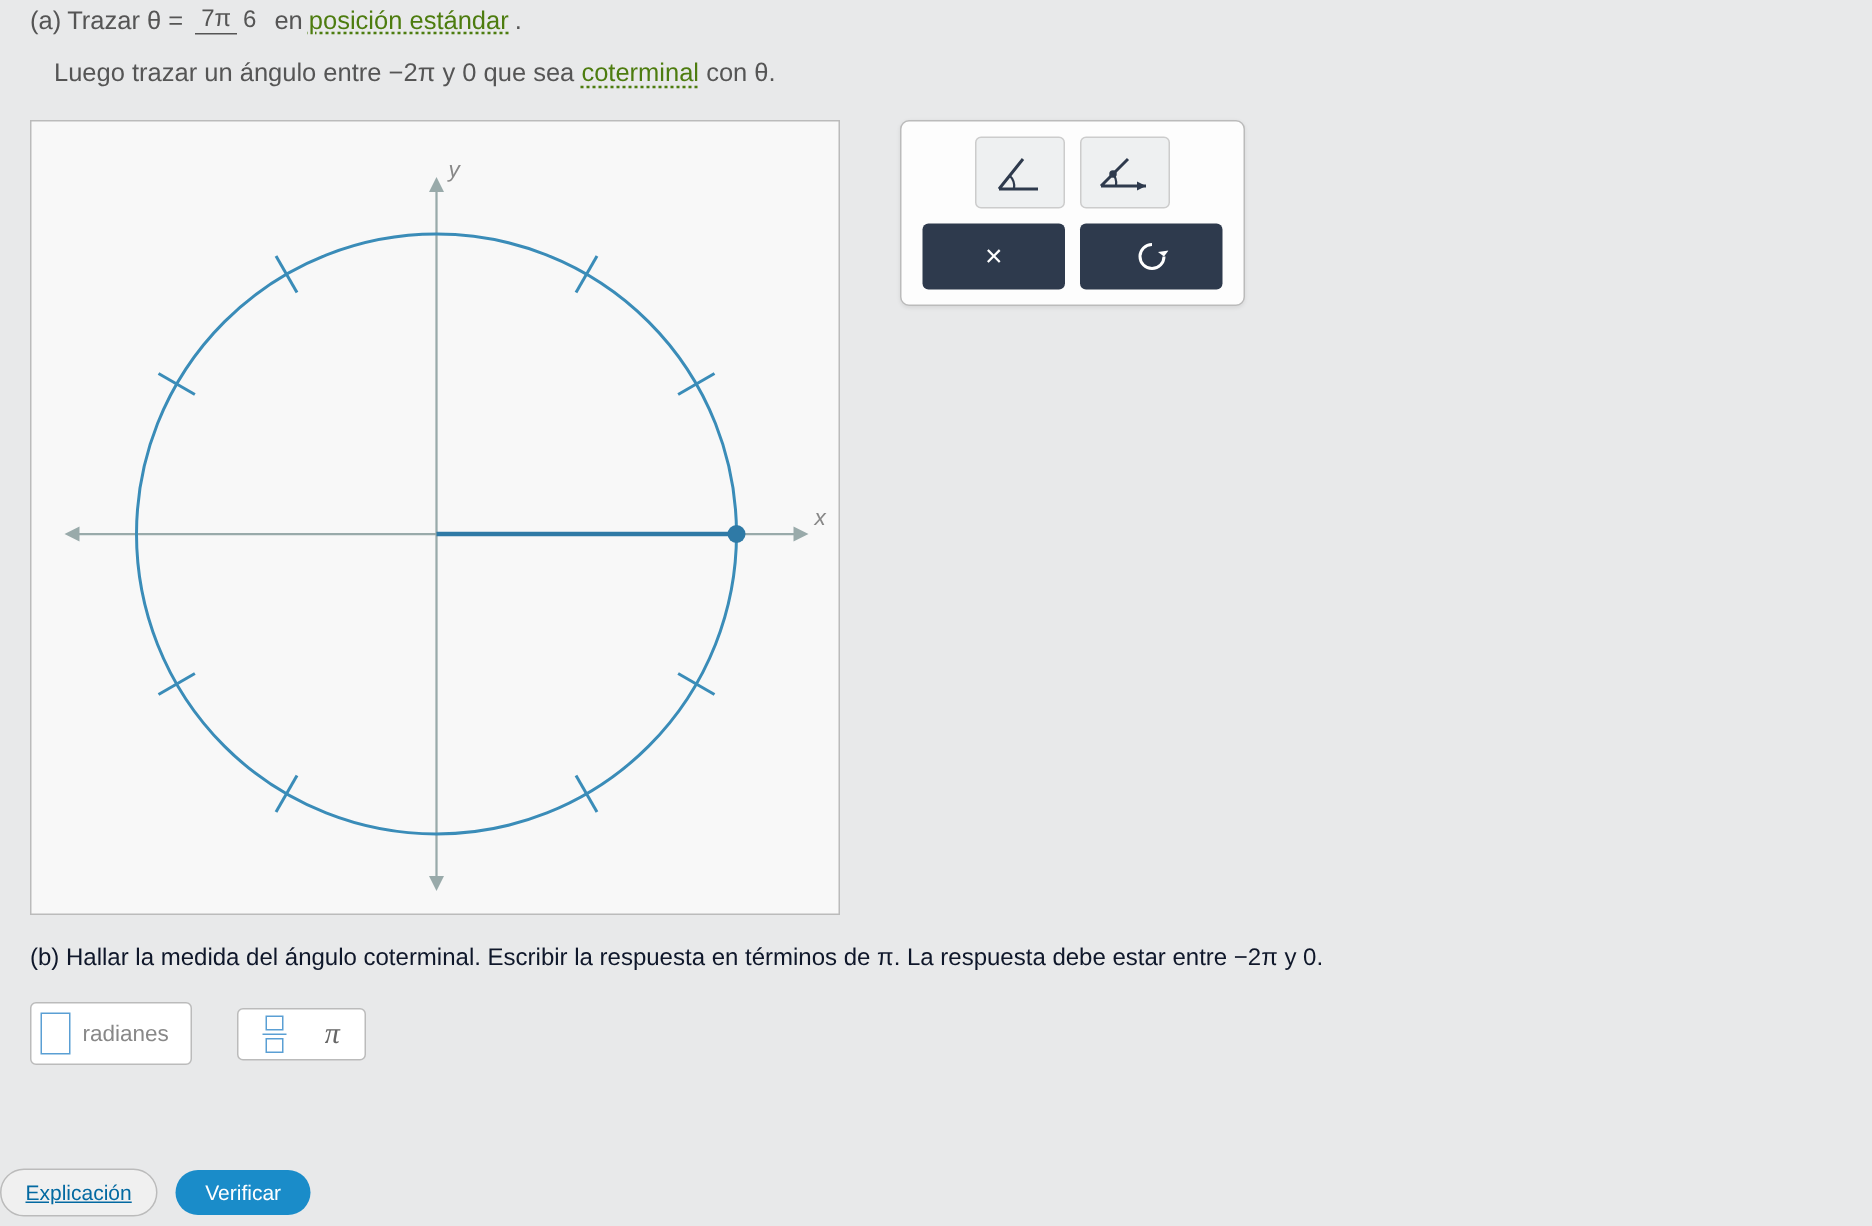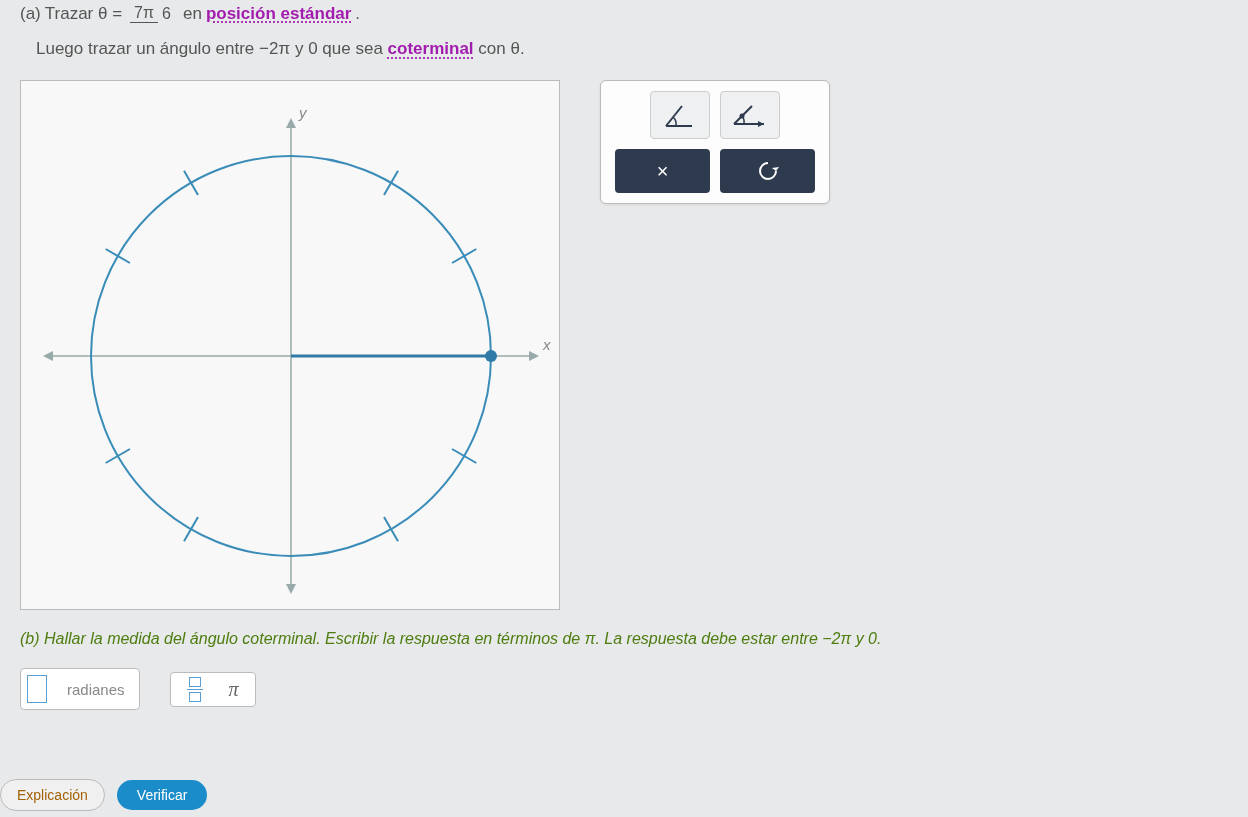--- a/index.html
+++ b/index.html
@@ -31,22 +31,21 @@
     vertical-align: middle;
     font-size: 16px;
     line-height: 1.1;
     margin: 0 4px;
   }
   .fraction .num { border-bottom: 1.5px solid #555; padding: 0 4px; }
   .fraction .den { padding: 0 4px; }
   .underline-term {
     text-decoration: underline dotted;
     text-underline-offset: 3px;
-    color: #a21caf;
-    font-weight: bold;
+    color: #4d7c0f;
   }
   .part-a-line2 {
     margin-left: 16px;
     margin-bottom: 18px;
   }
   .content-row {
     display: flex;
     align-items: flex-start;
     gap: 40px;
   }
@@ -93,33 +92,32 @@
     color: #fff;
     display: flex;
     align-items: center;
     justify-content: center;
     font-size: 20px;
     cursor: pointer;
   }
   .part-b {
     margin-top: 20px;
     font-size: 16px;
-    color: #4d7c0f;
-    font-style: italic;
+    color: #0f172a;
   }
   .answer-row {
     margin-top: 20px;
     display: flex;
     align-items: center;
     gap: 30px;
   }
   .answer-box {
     display: flex;
     align-items: center;
-    gap: 20px;
+    gap: 8px;
     padding: 6px 14px 6px 6px;
     border: 1px solid #bbb;
     border-radius: 4px;
     background: #fff;
   }
   .answer-input {
     width: 20px;
     height: 28px;
     border: 1px solid #5a9fd4;
     background: #fff;
@@ -149,25 +147,26 @@
     position: absolute;
     bottom: 6px;
     left: 0;
     display: flex;
     align-items: center;
     gap: 12px;
   }
   .explain-btn {
     border: 1px solid #bbb;
     background: #f0f0f0;
-    color: #a16207;
+    color: #0369a1;
     padding: 7px 16px;
     border-radius: 16px;
     font-size: 14px;
     cursor: pointer;
+    text-decoration: underline;
   }
   .verify-btn {
     border: none;
     background: #1a8cc9;
     color: #fff;
     padding: 7px 20px;
     border-radius: 16px;
     font-size: 14px;
     font-weight: normal;
     cursor: pointer;

